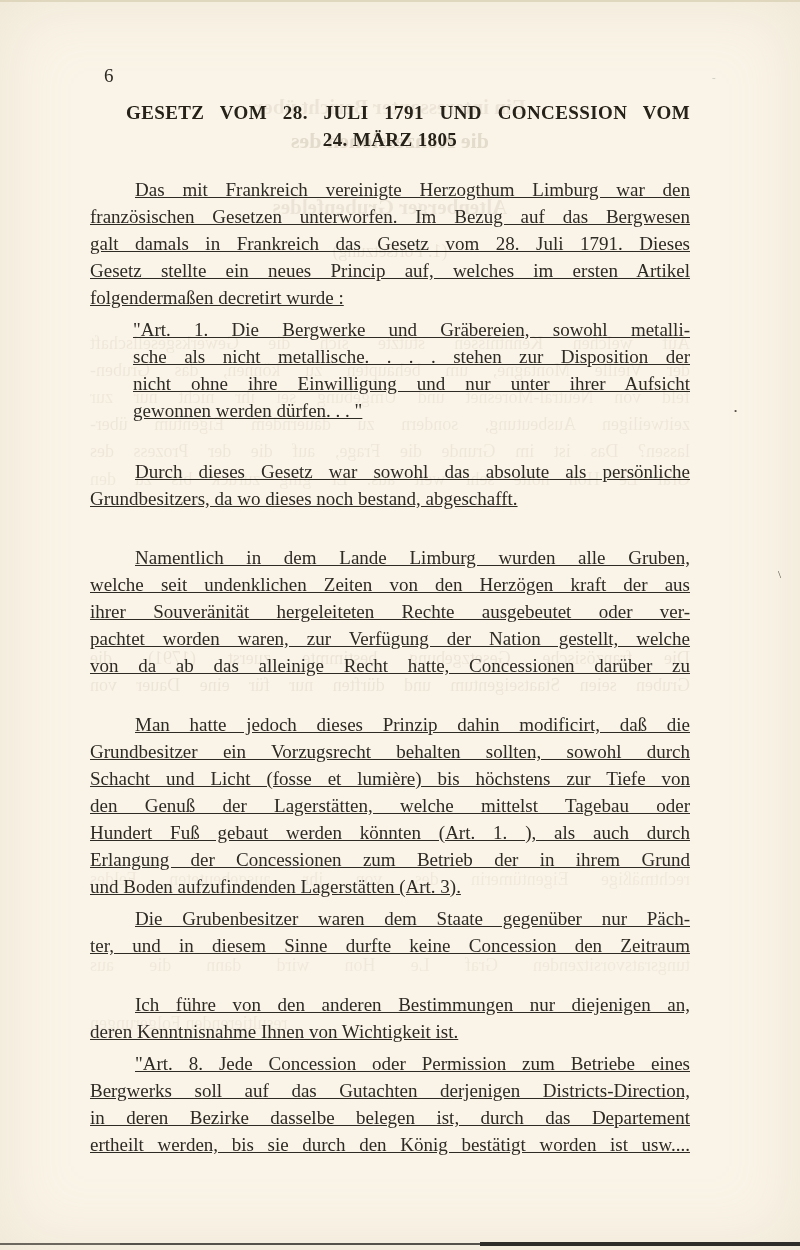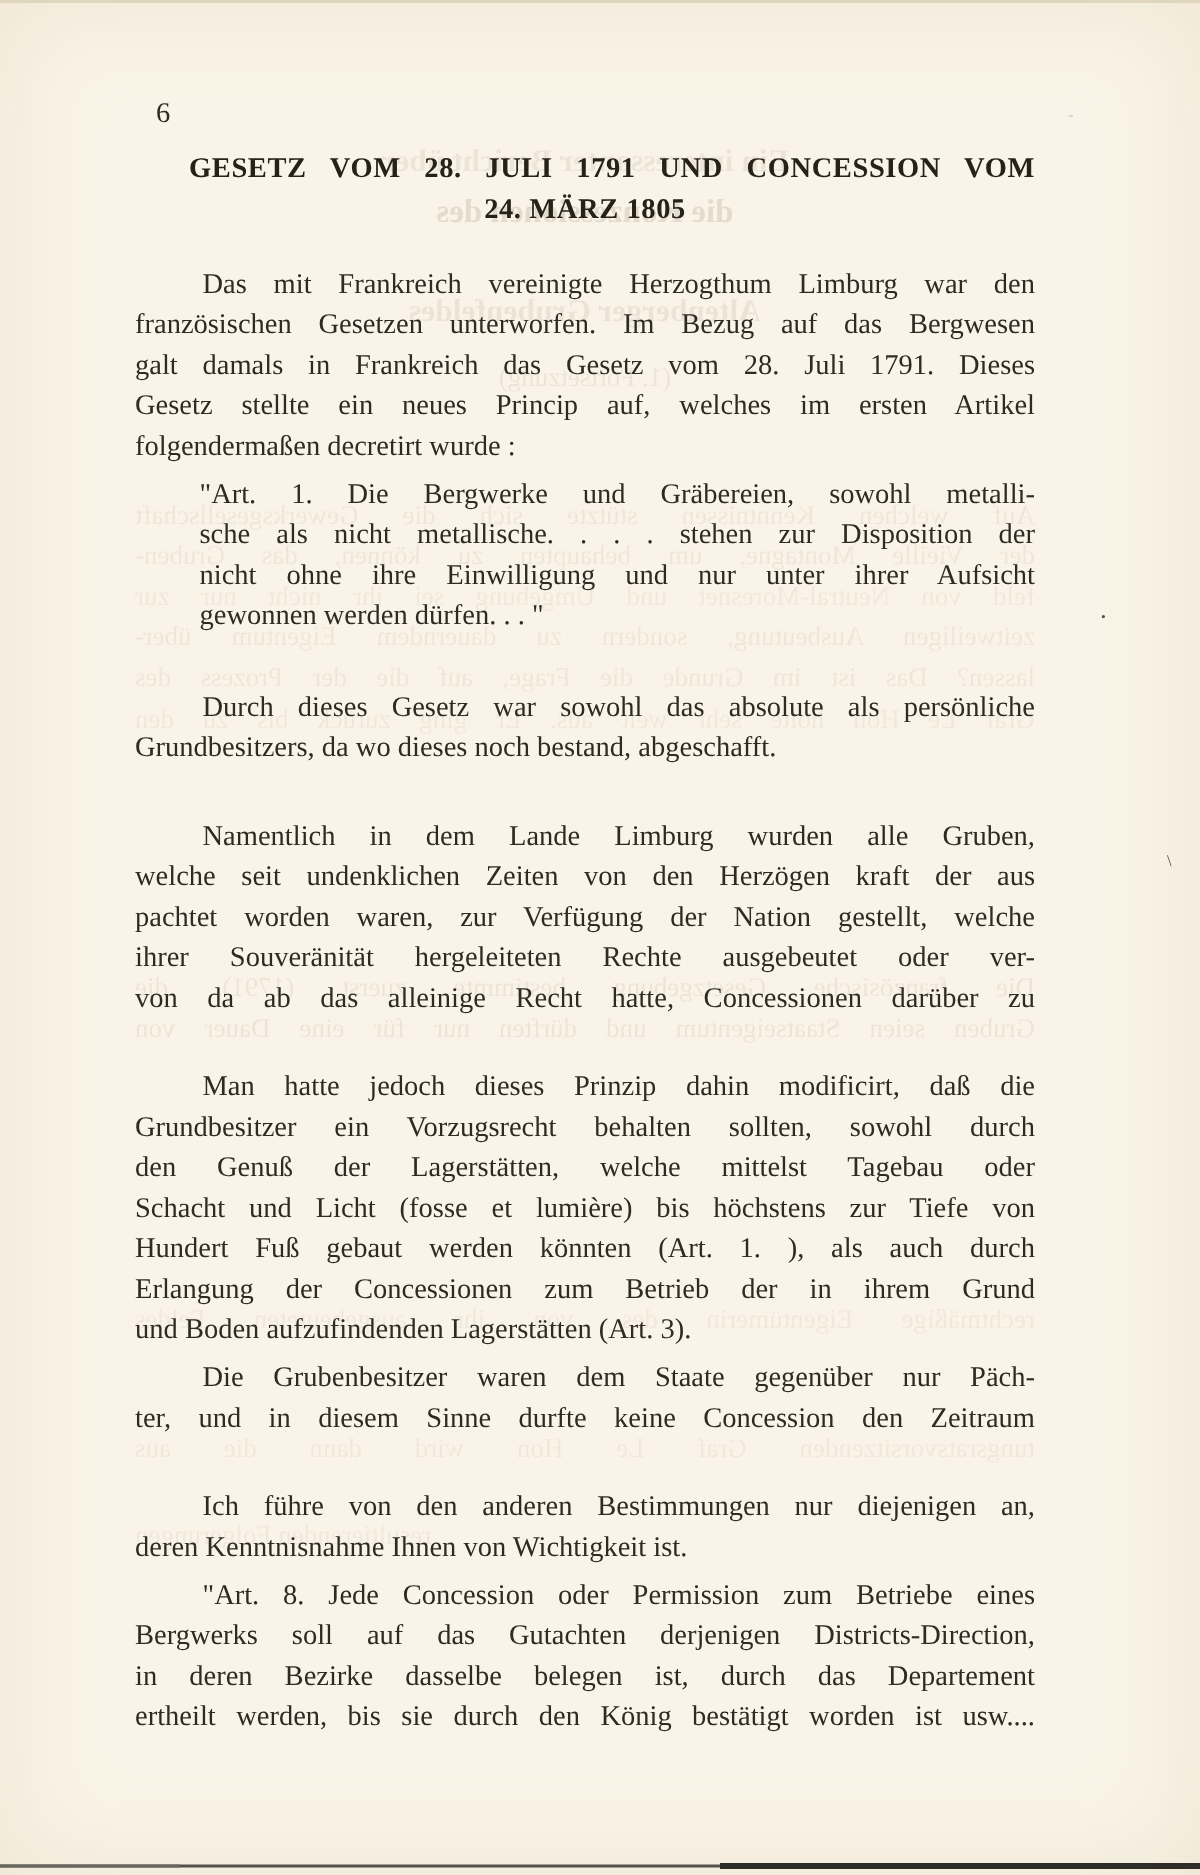--- a/index.html
+++ b/index.html
@@ -15,21 +15,21 @@
   }
   .topedge{position:absolute;top:0;left:0;width:800px;height:2px;background:rgba(208,196,165,0.55);}
   .pageno{position:absolute;left:104px;top:62px;font-size:19px;line-height:27px;}
   .content{position:absolute;left:90px;top:0;width:600px;}
   .heading{position:absolute;top:99px;left:0;width:600px;font-weight:bold;font-size:19px;letter-spacing:.4px;color:#262219;}
   .hline{height:27px;line-height:27px;}
   .hl1{text-align:justify;text-align-last:justify;margin-left:36px;}
   .hl2{text-align:center;}
   .para{position:absolute;left:0;width:600px;font-size:19px;}
   .para.quote{left:43px;width:557px;}
-  .ln{height:27px;line-height:27px;text-align:justify;text-align-last:justify;white-space:normal;}
+  .ln{height:27px;line-height:27px;text-align:justify;text-align-last:justify;white-space:normal;text-decoration:underline;}
   .ln.end{text-align-last:left;}
   .ln.ind{text-indent:45px;}
   
   .ghost{
     position:absolute;left:90px;width:600px;
     transform:scaleX(-1);
     color:#7e6d50;
     filter:blur(.4px);
     line-height:27px;
     pointer-events:none;
@@ -91,30 +91,30 @@
     </div>
 
     <div class="para" style="top:458px">
       <div class="ln ind">Durch dieses Gesetz war sowohl das absolute als persönliche</div>
       <div class="ln end">Grundbesitzers, da wo dieses noch bestand, abgeschafft.</div>
     </div>
 
     <div class="para" style="top:544px">
       <div class="ln ind">Namentlich in dem Lande Limburg wurden alle Gruben,</div>
       <div class="ln">welche seit undenklichen Zeiten von den Herzögen kraft der aus</div>
+      <div class="ln">ihrer Souveränität hergeleiteten Rechte ausgebeutet oder ver-</div>
       <div class="ln">pachtet worden waren, zur Verfügung der Nation gestellt, welche</div>
-      <div class="ln">ihrer Souveränität hergeleiteten Rechte ausgebeutet oder ver-</div>
       <div class="ln">von da ab das alleinige Recht hatte, Concessionen darüber zu</div>
     </div>
 
     <div class="para" style="top:711px">
       <div class="ln ind">Man hatte jedoch dieses Prinzip dahin modificirt, daß die</div>
       <div class="ln">Grundbesitzer ein Vorzugsrecht behalten sollten, sowohl durch</div>
+      <div class="ln">Schacht und Licht (fosse et lumière) bis höchstens zur Tiefe von</div>
       <div class="ln">den Genuß der Lagerstätten, welche mittelst Tagebau oder</div>
-      <div class="ln">Schacht und Licht (fosse et lumière) bis höchstens zur Tiefe von</div>
       <div class="ln">Hundert Fuß gebaut werden könnten (Art. 1. ), als auch durch</div>
       <div class="ln">Erlangung der Concessionen zum Betrieb der in ihrem Grund</div>
       <div class="ln end">und Boden aufzufindenden Lagerstätten (Art. 3).</div>
     </div>
 
     <div class="para" style="top:905px">
       <div class="ln ind">Die Grubenbesitzer waren dem Staate gegenüber nur Päch-</div>
       <div class="ln">ter, und in diesem Sinne durfte keine Concession den Zeitraum</div>
     </div>
 

